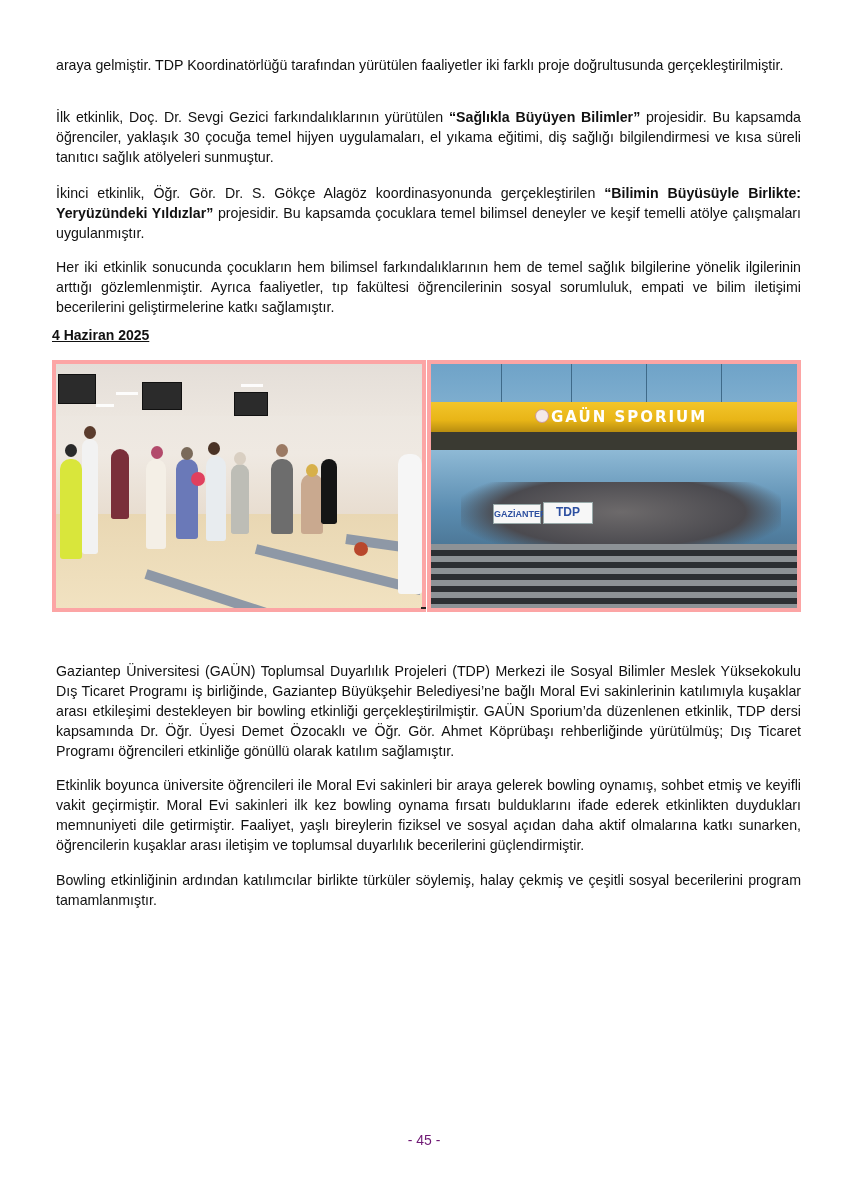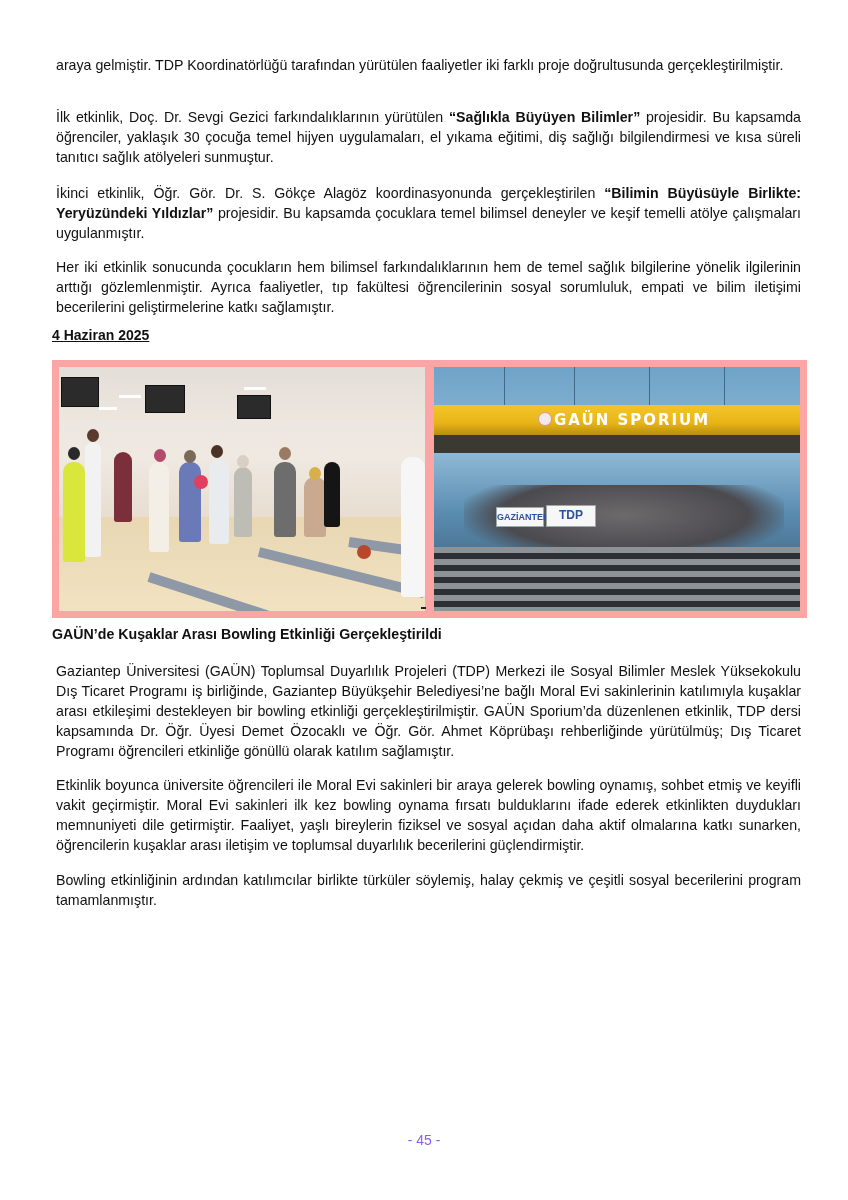--- a/index.html
+++ b/index.html
@@ -5,26 +5,26 @@
   html, body { margin: 0; padding: 0; background: #ffffff; }
   body { width: 848px; height: 1200px; position: relative; overflow: hidden;
          font-family: "Liberation Sans", sans-serif; color: #111; }
   .page { position: absolute; left: 0; top: 0; width: 848px; height: 1200px; }
   .para { position: absolute; left: 52px; width: 745px; font-size: 14.2px; line-height: 20px;
           text-align: justify; text-align-last: left; margin: 4px; }
   .para b { font-weight: bold; }
   .heading-date { position: absolute; left: 52px; top: 327px; font-size: 14px; font-weight: bold;
                   text-decoration: underline; }
   .section-title { position: absolute; left: 52px; top: 626px; font-size: 14.2px; font-weight: bold; }
-  .photo { position: absolute; top: 360px; width: 366px; height: 244px; border: 7px solid #fca5a5;
+  .photo { position: absolute; top: 360px; width: 366px; height: 244px; border: 4px solid #fca5a5;
            overflow: hidden; box-sizing: content-box; }
   .photo-left { left: 52px; }
   .photo-right { left: 427px; }
   .dash { position: absolute; left: 421px; top: 607px; width: 5px; height: 2px; background: #222; }
-  .page-number { position: absolute; left: 0; width: 848px; top: 1132px; text-align: center; font-size: 14px; color: #8b5cf6; }
+  .page-number { position: absolute; left: 0; width: 848px; top: 1132px; text-align: center; font-size: 14px; color: #701a75; }
 
   
   .bowl-wall { position: absolute; left: 0; top: 0; width: 366px; height: 150px;
                background: linear-gradient(180deg, #e9e4de 0%, #efe9e2 60%, #e8ddd0 100%); }
   .bowl-ceiling { position: absolute; left: 0; top: 0; width: 366px; height: 52px;
                   background: linear-gradient(180deg, #e4ded8, #ece6df); }
   .bowl-floor { position: absolute; left: 0; top: 150px; width: 366px; height: 94px;
                 background: linear-gradient(180deg, #e9d7b3 0%, #f1e2c1 100%); }
   .lane-gutter { position: absolute; height: 10px; background: #8e98a6; transform-origin: left center; }
   .screen { position: absolute; background: #2b2b2b; border: 1px solid #111; }
@@ -114,21 +114,20 @@
     <div class="sign-logo"></div>
     <div class="sign">GAÜN SPORIUM</div>
     <div class="crowd"></div>
     <div class="stairs"></div>
     <div class="banner" style="left:62px;top:140px;width:46px;height:18px;">GAZİANTEP</div>
     <div class="banner" style="left:112px;top:138px;width:48px;height:20px;font-size:12px;">TDP</div>
   </div>
 
   <div class="dash"></div>
 
-  <div class="section-title">GAÜN’de Kuşaklar Arası Bowling Etkinliği Gerçekleştirildi</div>
 
   <p class="para" style="top:657px;">Gaziantep Üniversitesi (GAÜN) Toplumsal Duyarlılık Projeleri (TDP) Merkezi ile Sosyal Bilimler Meslek Yüksekokulu Dış Ticaret Programı iş birliğinde, Gaziantep Büyükşehir Belediyesi’ne bağlı Moral Evi sakinlerinin katılımıyla kuşaklar arası etkileşimi destekleyen bir bowling etkinliği gerçekleştirilmiştir. GAÜN Sporium’da düzenlenen etkinlik, TDP dersi kapsamında Dr. Öğr. Üyesi Demet Özocaklı ve Öğr. Gör. Ahmet Köprübaşı rehberliğinde yürütülmüş; Dış Ticaret Programı öğrencileri etkinliğe gönüllü olarak katılım sağlamıştır.</p>
 
   <p class="para" style="top:771px;">Etkinlik boyunca üniversite öğrencileri ile Moral Evi sakinleri bir araya gelerek bowling oynamış, sohbet etmiş ve keyifli vakit geçirmiştir. Moral Evi sakinleri ilk kez bowling oynama fırsatı bulduklarını ifade ederek etkinlikten duydukları memnuniyeti dile getirmiştir. Faaliyet, yaşlı bireylerin fiziksel ve sosyal açıdan daha aktif olmalarına katkı sunarken, öğrencilerin kuşaklar arası iletişim ve toplumsal duyarlılık becerilerini güçlendirmiştir.</p>
 
   <p class="para" style="top:866px;">Bowling etkinliğinin ardından katılımcılar birlikte türküler söylemiş, halay çekmiş ve çeşitli sosyal becerilerini program tamamlanmıştır.</p>
 
   <div class="page-number">- 45 -</div>
 </div>
 

